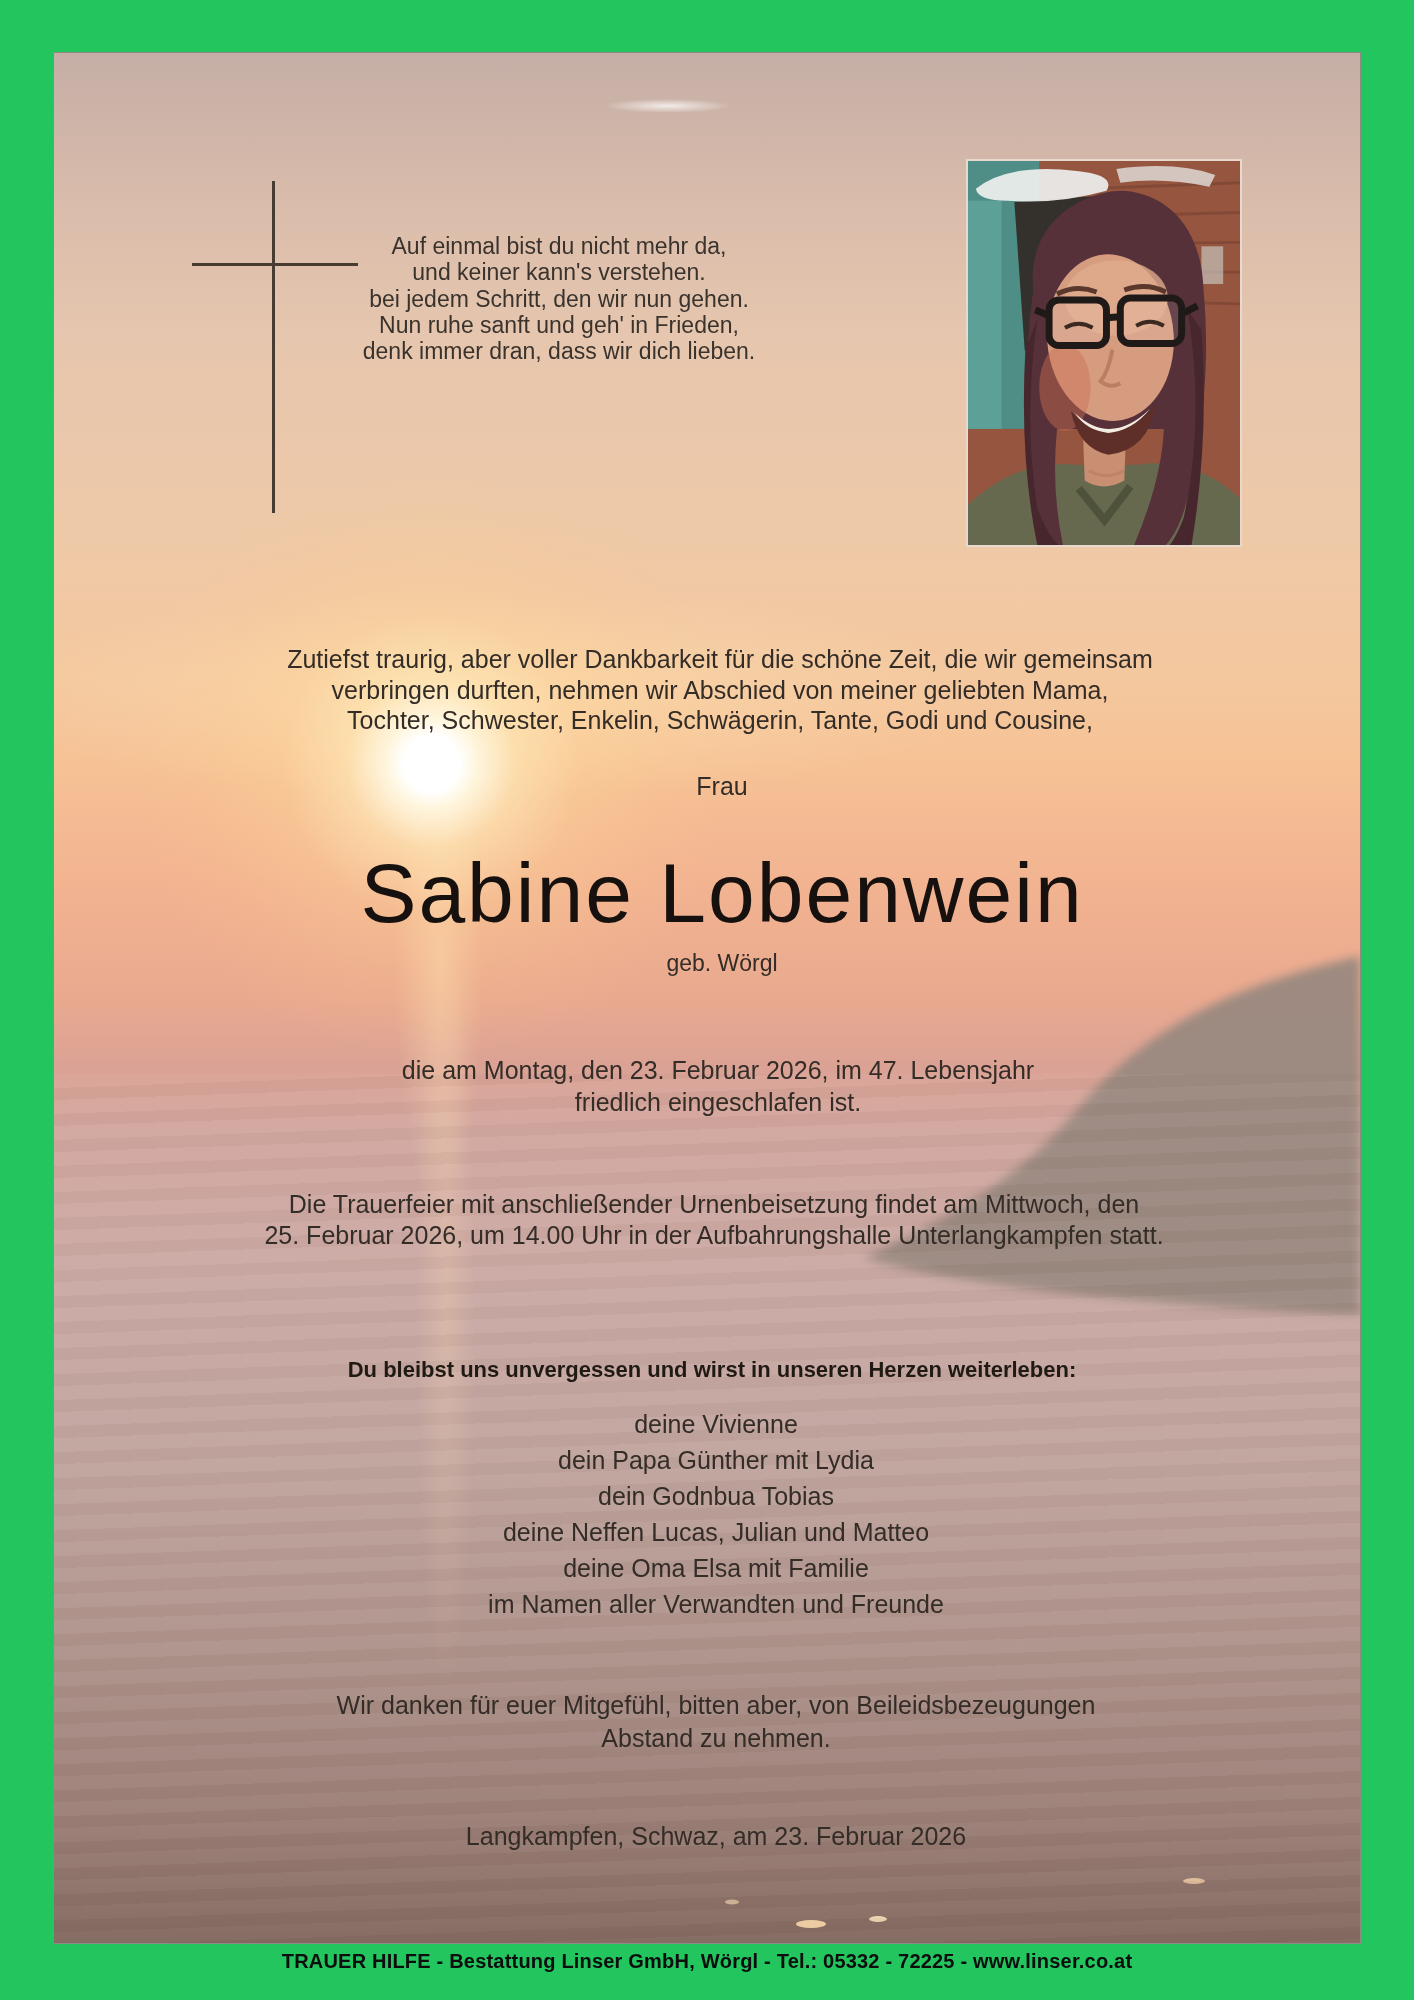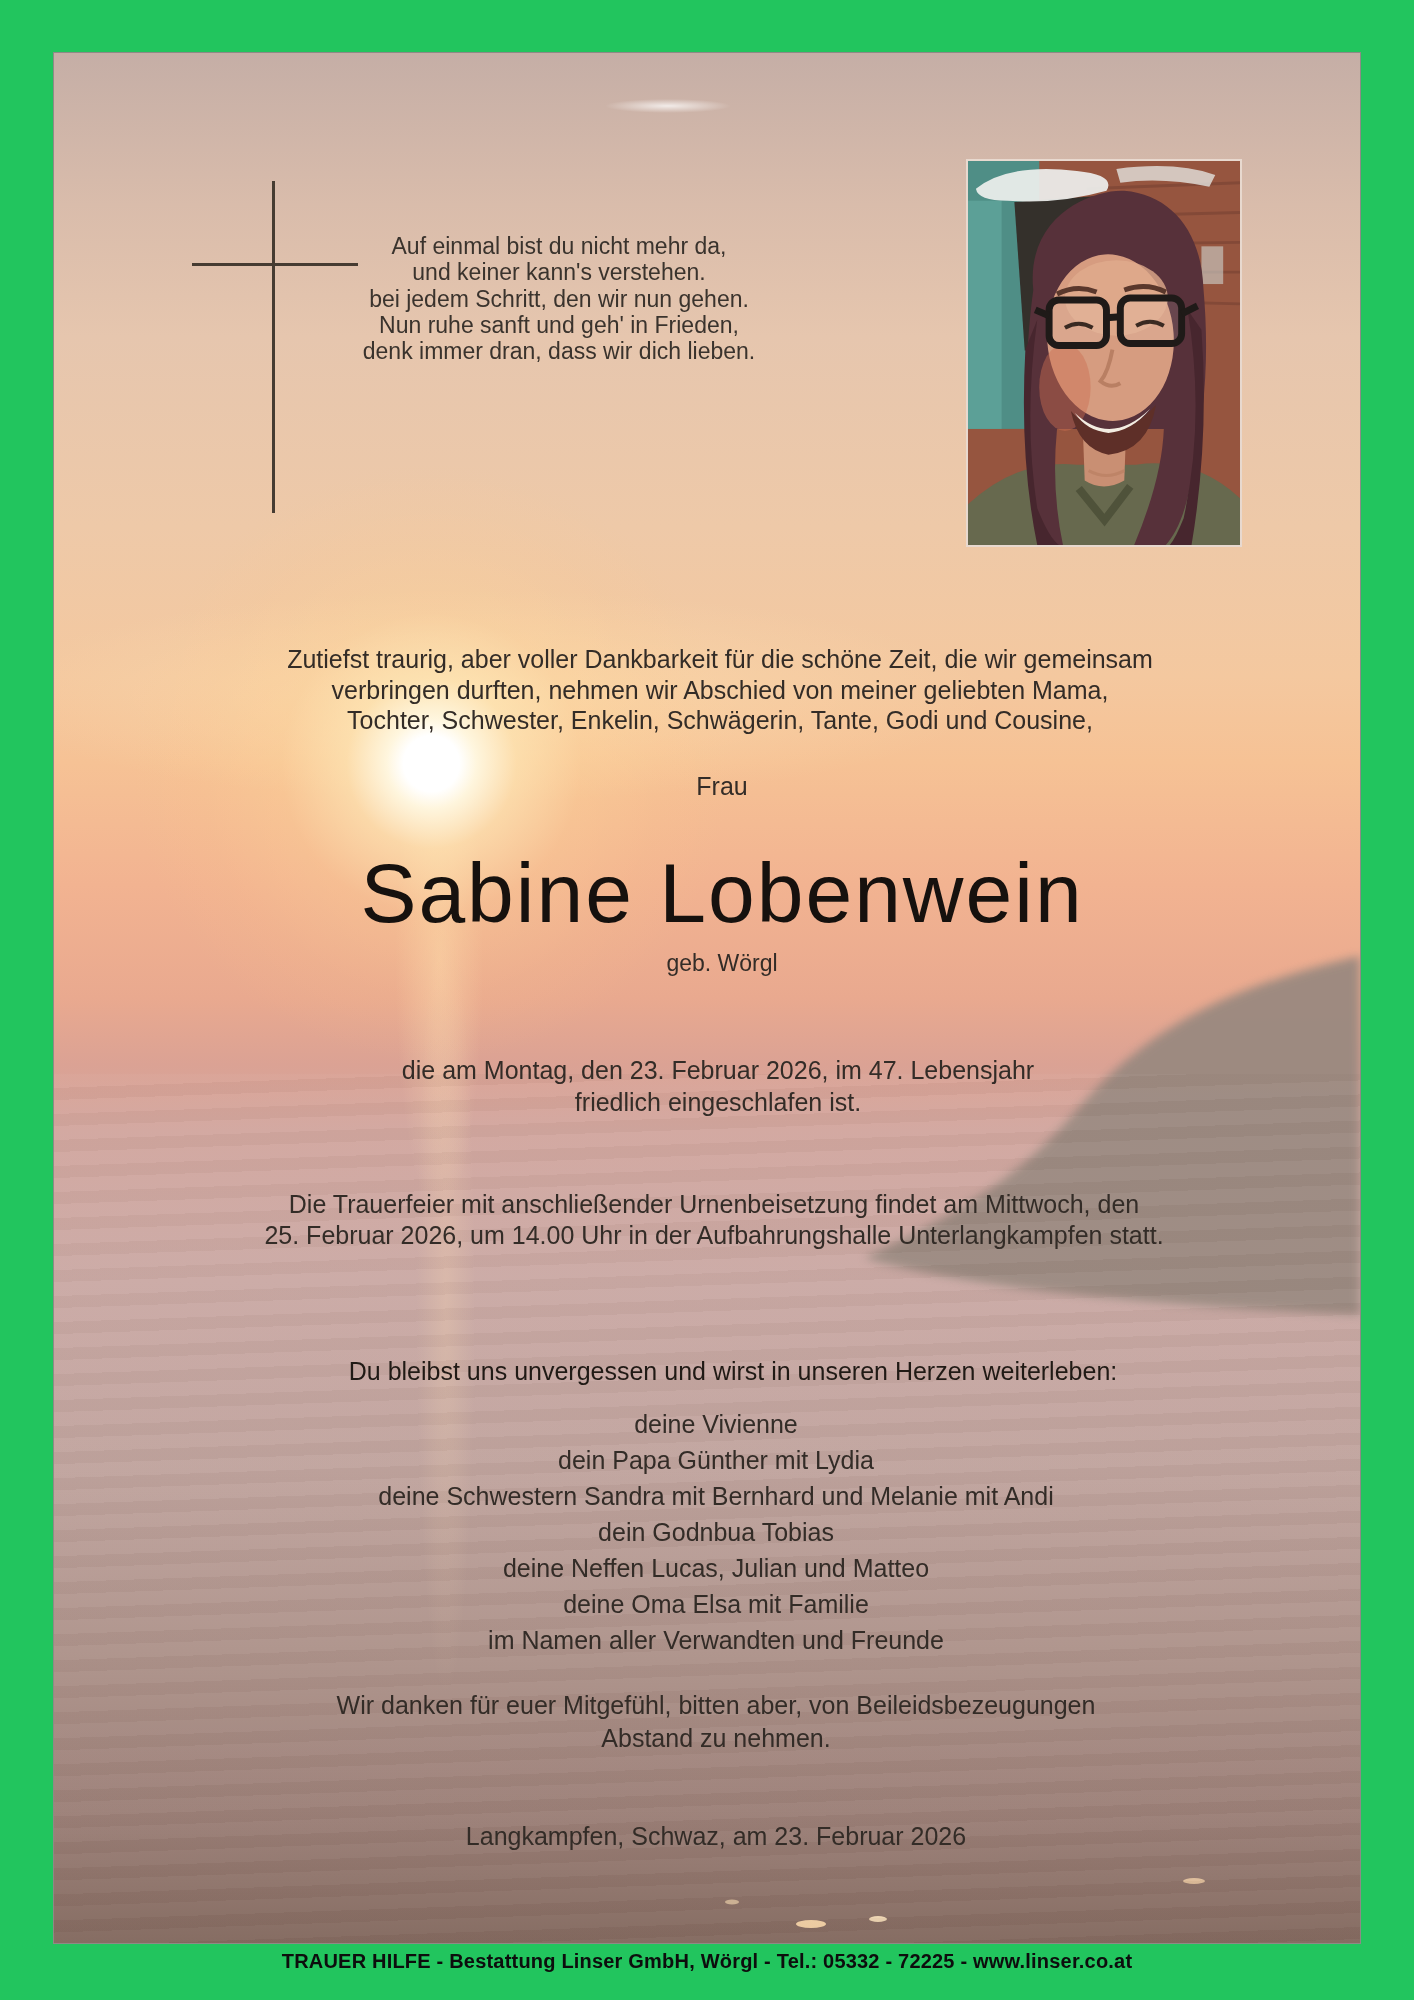--- a/index.html
+++ b/index.html
@@ -26,21 +26,21 @@
          border:2px solid #e8d9cf;box-sizing:border-box;overflow:hidden;background:#8c5a49;}
   .photo svg{display:block;width:100%;height:100%;}
   .tblock{position:absolute;width:max-content;text-align:center;transform:translateX(-50%);}
   .poem{left:505px;top:180px;font-size:23px;line-height:26.3px;color:#3a332d;}
   .intro{left:666px;top:591px;font-size:25px;line-height:30.7px;}
   .salutation{left:668px;top:719px;font-size:25px;}
   .name{left:668px;top:792px;font-size:84px;letter-spacing:2px;color:#16110e;font-weight:400;}
   .geb{left:668px;top:897px;font-size:23px;}
   .death{left:664px;top:1001px;font-size:25px;line-height:32px;}
   .funeral{left:660px;top:1136px;font-size:25px;line-height:31px;}
-  .rem-heading{left:658px;top:1304px;font-size:25px;font-weight:400;color:#201a15;margin-left:21px;}
+  .rem-heading{left:658px;top:1304px;font-size:22px;font-weight:700;color:#201a15;}
   .mourners{left:662px;top:1353px;font-size:25px;line-height:36px;}
   .thanks{left:662px;top:1636px;font-size:25px;line-height:33px;}
   .dateline{left:662px;top:1769px;font-size:25px;}
   .footer{position:absolute;left:0;top:1950px;width:100%;text-align:center;
           font-size:20px;font-weight:700;color:#0d0d0d;letter-spacing:.2px;}
 </style>
 </head>
 <body>
 
 <div class="page">
@@ -156,21 +156,20 @@
 
     <div class="tblock funeral">
         <div>Die Trauerfeier mit anschließender Urnenbeisetzung findet am Mittwoch, den</div>
         <div>25. Februar 2026, um 14.00 Uhr in der Aufbahrungshalle Unterlangkampfen statt.</div>
       </div>
 
     <div class="tblock rem-heading">Du bleibst uns unvergessen und wirst in unseren Herzen weiterleben:</div>
     <div class="tblock mourners">
         <div>deine Vivienne</div>
         <div>dein Papa Günther mit Lydia</div>
-        <div>deine Schwestern Sandra mit Bernhard und Melanie mit Andi</div>
         <div>dein Godnbua Tobias</div>
         <div>deine Neffen Lucas, Julian und Matteo</div>
         <div>deine Oma Elsa mit Familie</div>
         <div>im Namen aller Verwandten und Freunde</div>
       </div>
 
     <div class="tblock thanks">
         <div>Wir danken für euer Mitgefühl, bitten aber, von Beileidsbezeugungen</div>
         <div>Abstand zu nehmen.</div>
       </div>

